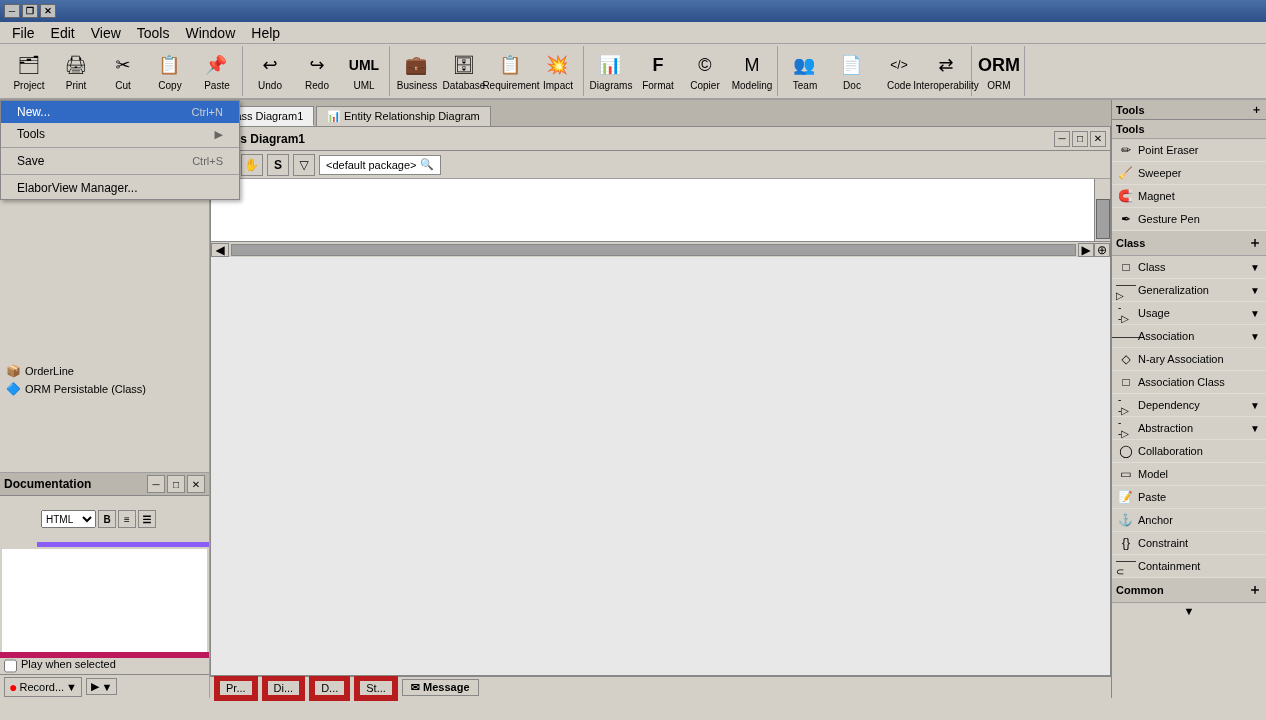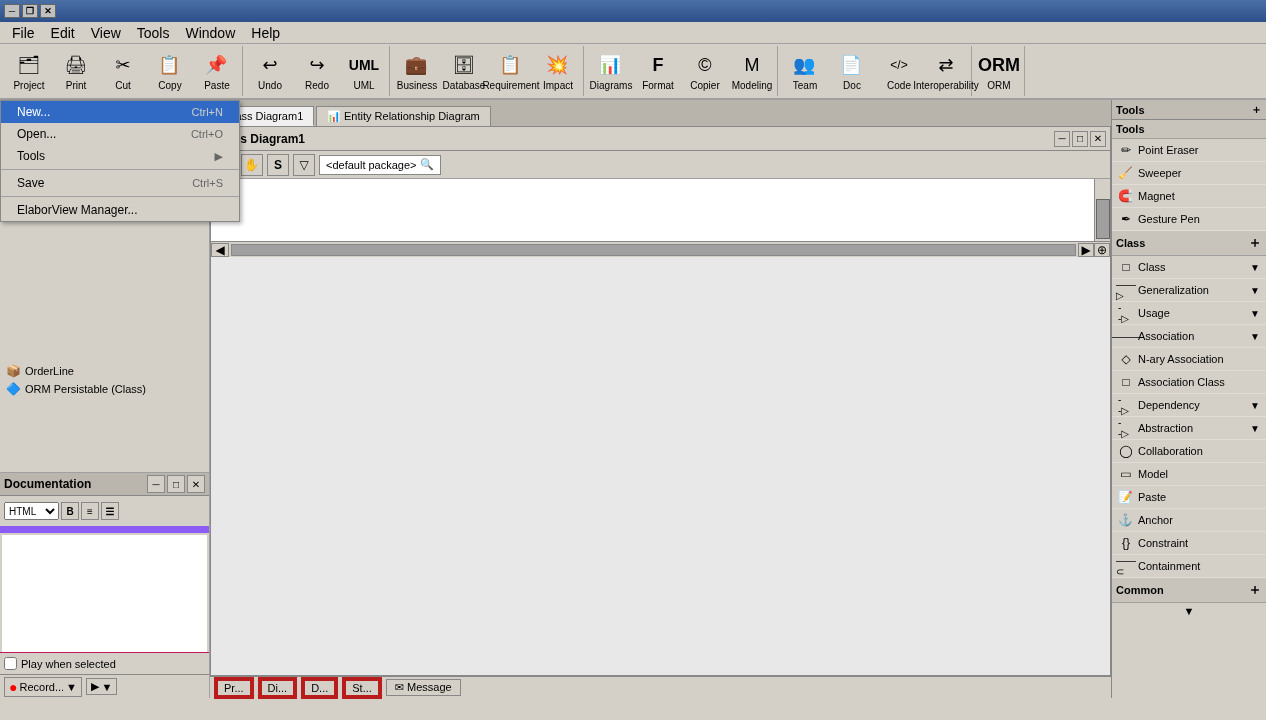--- a/index.html
+++ b/index.html
@@ -147,22 +147,23 @@
       width: 18px; height: 18px;
       border: 1px solid #888;
       background: #d4d0c8;
       display: flex; align-items: center; justify-content: center;
       font-size: 10px; cursor: pointer;
     }
     .doc-format-bar {
       display: flex;
       align-items: center;
       gap: 2px;
-      padding: 6px 4px;
-      border-bottom: 7px solid #8b5cf6;
+      padding: 14px 4px;
+      border-bottom: 5px solid #8b5cf6;
+      margin-left: 37px;
     }
     .format-select {
       width: 55px;
       height: 18px;
       font-size: 10px;
     }
     .format-btn {
       width: 18px; height: 18px;
       border: 1px solid #888;
       background: #d4d0c8;
@@ -172,24 +173,23 @@
     .doc-content {
       height: calc(100% - 60px);
       background: white;
       margin: 2px;
     }
 
     
     .play-bar {
       height: 22px;
       display: flex;
-      align-items: center;
       padding: 0 4px;
       background: #d4d0c8;
-      border-top: 1px solid #be185d;
+      border-top: 6px solid #be185d;
       font-size: 11px;
     }
     .play-checkbox { margin-right: 4px; }
 
     
     .record-bar {
       height: 24px;
       display: flex;
       align-items: center;
       padding: 0 4px;
@@ -349,32 +349,33 @@
       display: flex;
       align-items: center;
       padding: 0 4px;
       gap: 4px;
       font-size: 11px;
     }
     .status-btn {
       display: flex;
       align-items: center;
       gap: 2px;
-      border: 4px solid #b91c1c;
+      border: 6px solid #b91c1c;
       background: #d4d0c8;
       padding: 1px 6px;
       cursor: pointer;
       font-size: 11px;
     }
     .status-message {
       border: 1px solid #888;
       background: #d4d0c8;
       padding: 1px 8px;
       cursor: pointer;
       font-size: 11px;
+      font-weight: bold;
     }
 
     
     .diagram-with-scrollbar {
       display: flex;
       flex-direction: column;
       flex: 1;
     }
     .diagram-main-row {
       display: flex;
@@ -527,24 +528,20 @@
 </div>
 
 <div class="main-area">
 
   <div class="left-panel">
 
     <div class="dropdown-menu">
       <div class="dropdown-item highlighted">
         <span>New...</span>
         <span class="dropdown-shortcut">Ctrl+N</span>
-      </div>
-      <div class="dropdown-item">
-        <span>Open...</span>
-        <span class="dropdown-shortcut">Ctrl+O</span>
       </div>
       <div class="dropdown-item">
         <span>Tools</span>
         <span class="dropdown-shortcut">▶</span>
       </div>
       <div class="dropdown-separator"></div>
       <div class="dropdown-item">
         <span>Save</span>
         <span class="dropdown-shortcut">Ctrl+S</span>
       </div>

